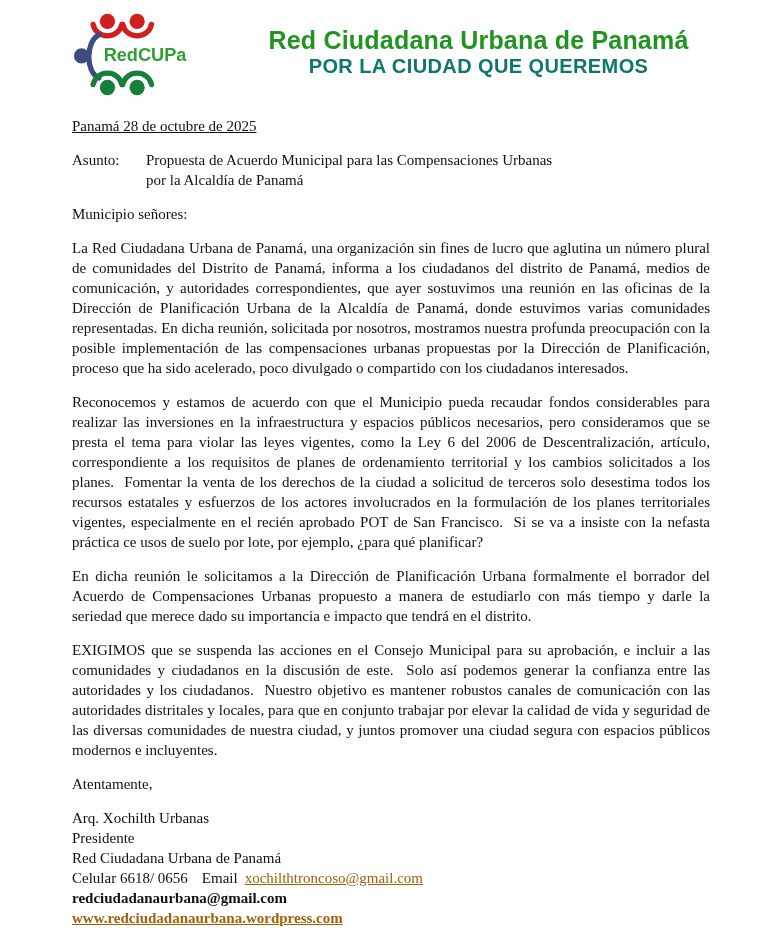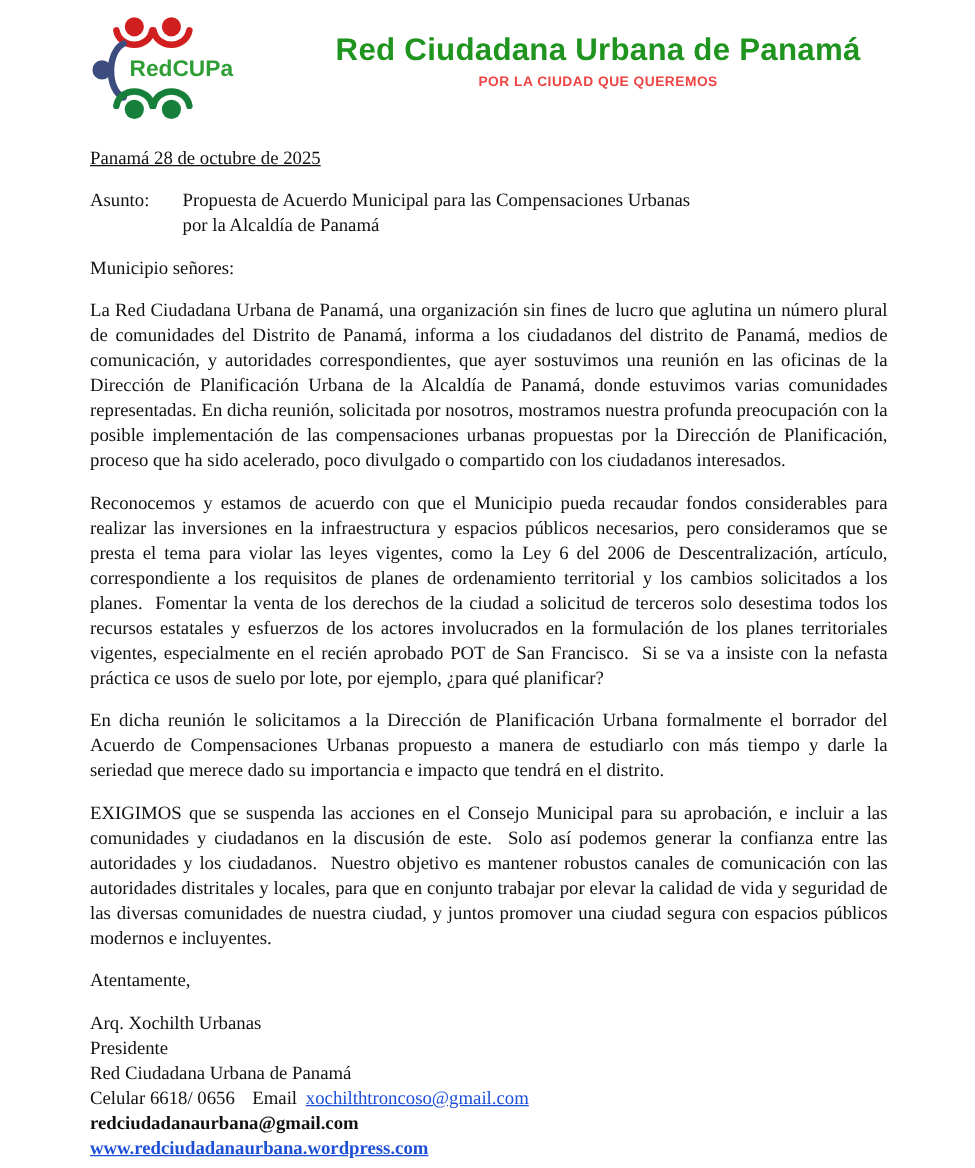--- a/index.html
+++ b/index.html
@@ -39,24 +39,24 @@
   .main-title {
     margin: 0;
     font-size: 25px;
     line-height: 28px;
     font-weight: bold;
     color: #1f941f;
     letter-spacing: 0.2px;
   }
   .sub-title {
     margin: 3px 0 16px 0;
-    font-size: 11px;
+    font-size: 20px;
     line-height: 19px;
     font-weight: bold;
-    color: #ef4444;
+    color: #0f766e;
     letter-spacing: 0.4px;
   }
   
   .letter {
     margin: 14px 70px 0 72px;
     font-size: 15px;
     line-height: 20px;
   }
   .block { margin: 0 0 14px 0; }
   .date-line { margin-top: 4px; text-decoration: underline; }
@@ -66,21 +66,21 @@
   }
   .subject-label { width: 74px; flex: 0 0 auto; }
   .subject-text span { display: block; }
   .para {
     text-align: justify;
     white-space: pre-wrap;
   }
   .sig-block div { line-height: 20px; }
   .sig-bold { font-weight: bold; }
   a.doc-link, .doc-link {
-    color: #1d4ed8;
+    color: #a16207;
     text-decoration: underline;
     cursor: pointer;
   }
   .link-bold { font-weight: bold; }
   .email-label { margin-left: 14px; }
   .email-link { margin-left: 7px; }
 </style>
 </head>
 <body>
 

